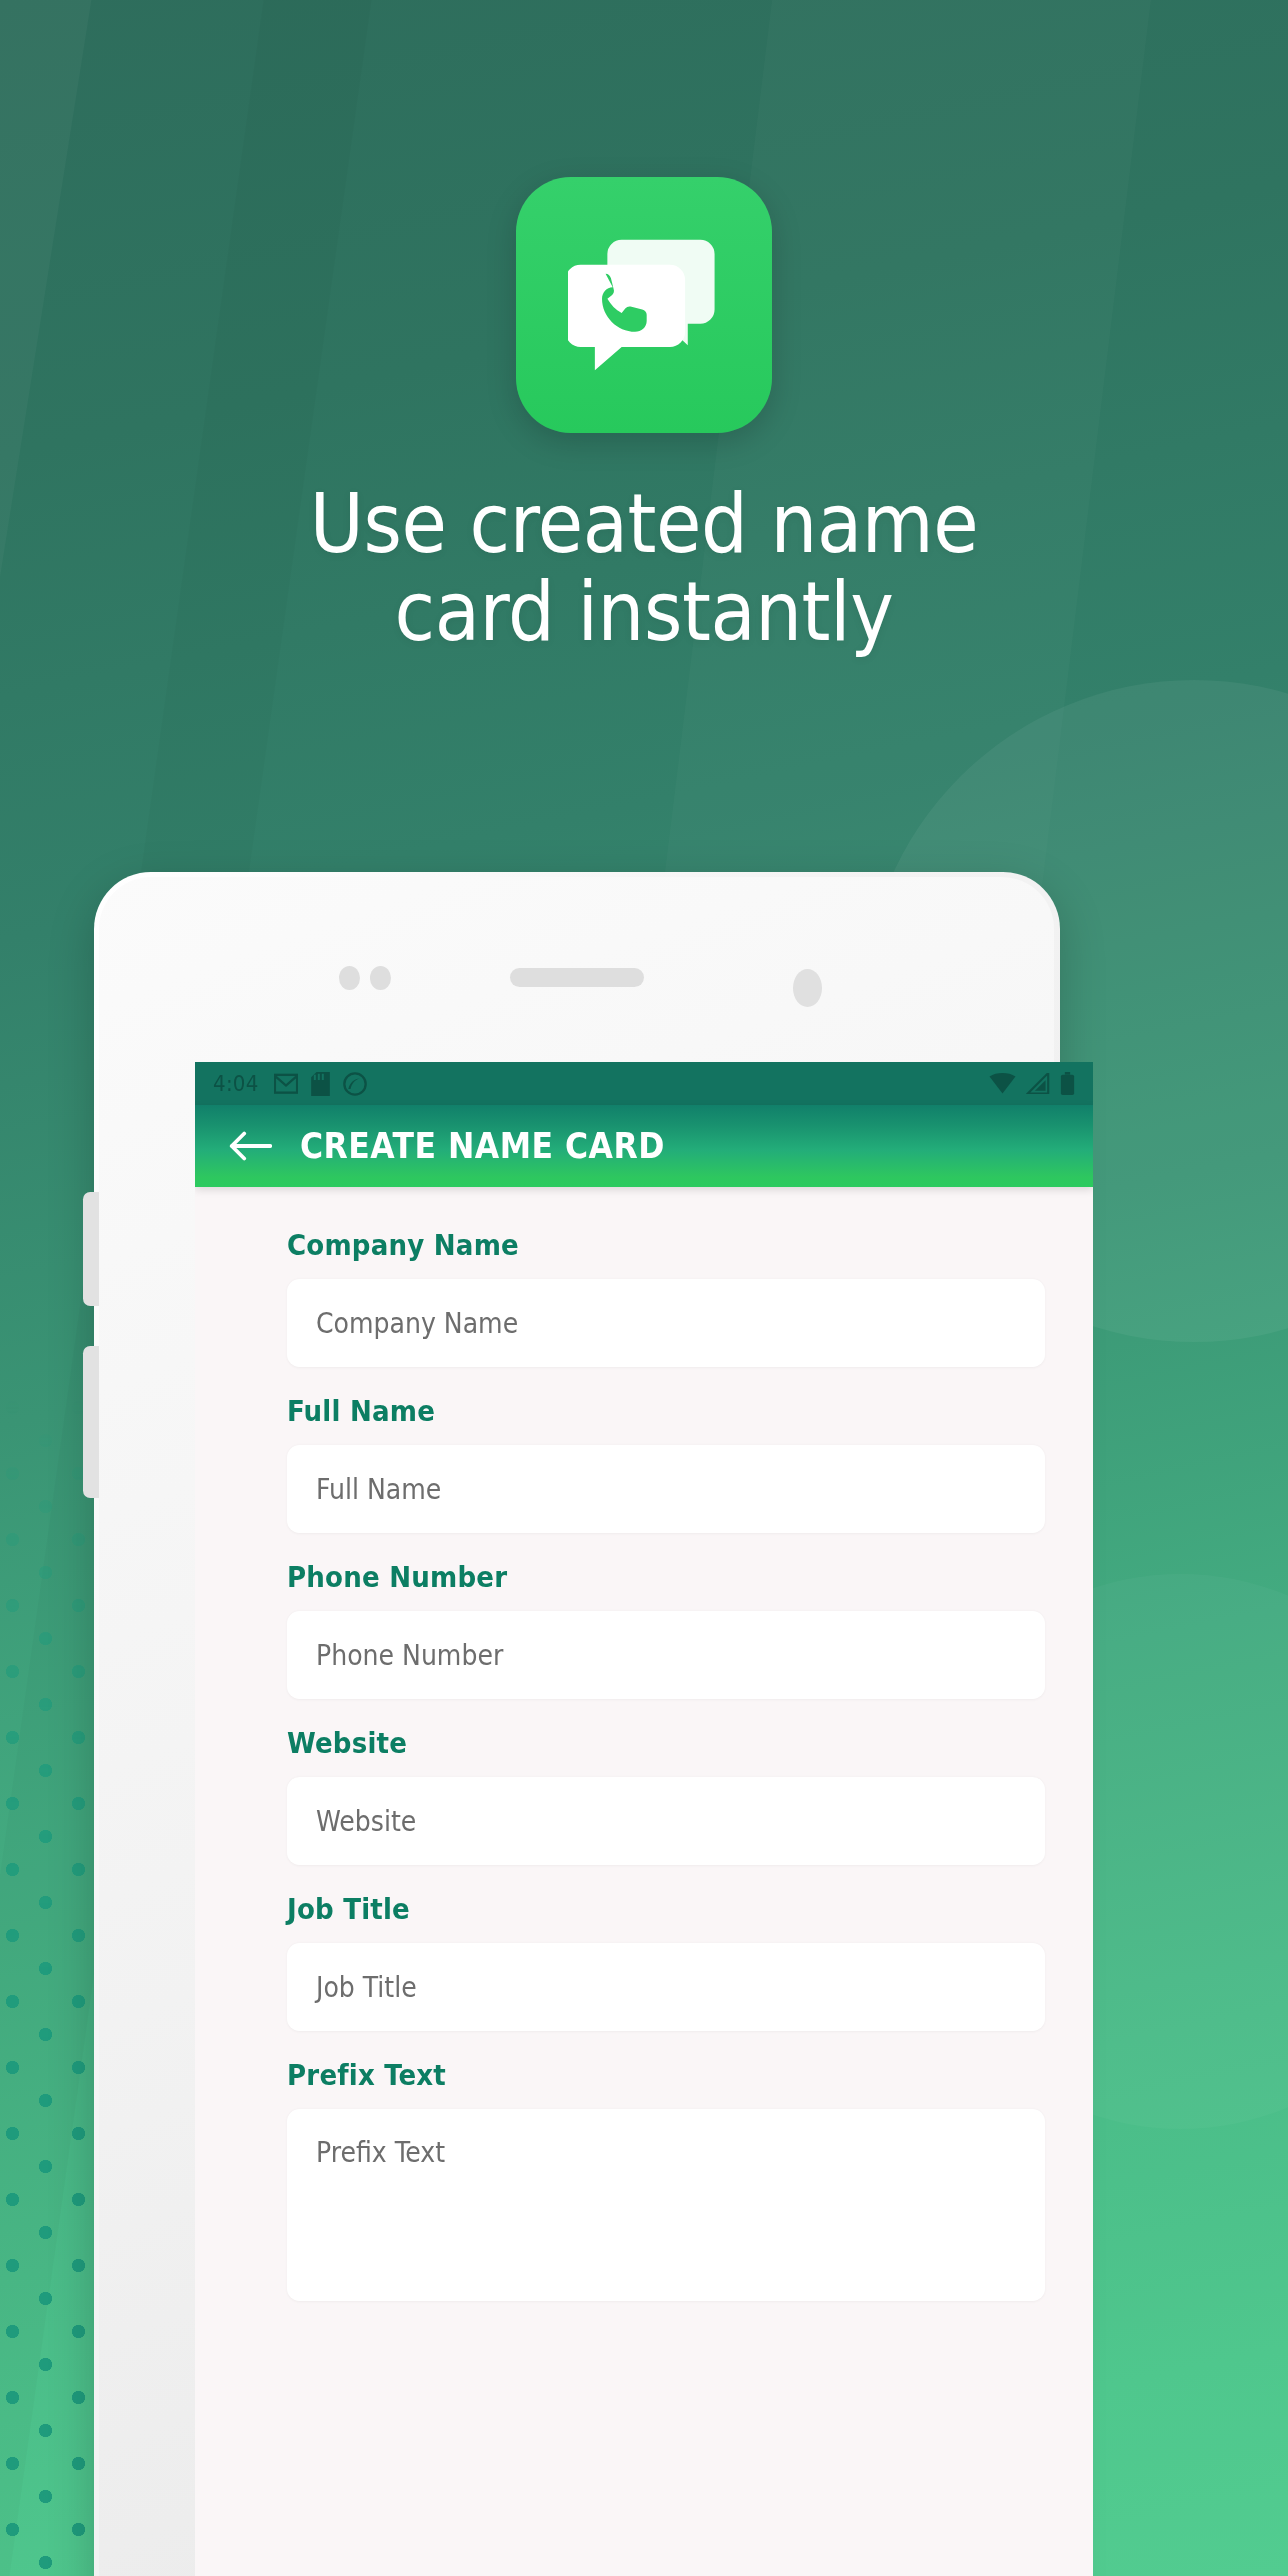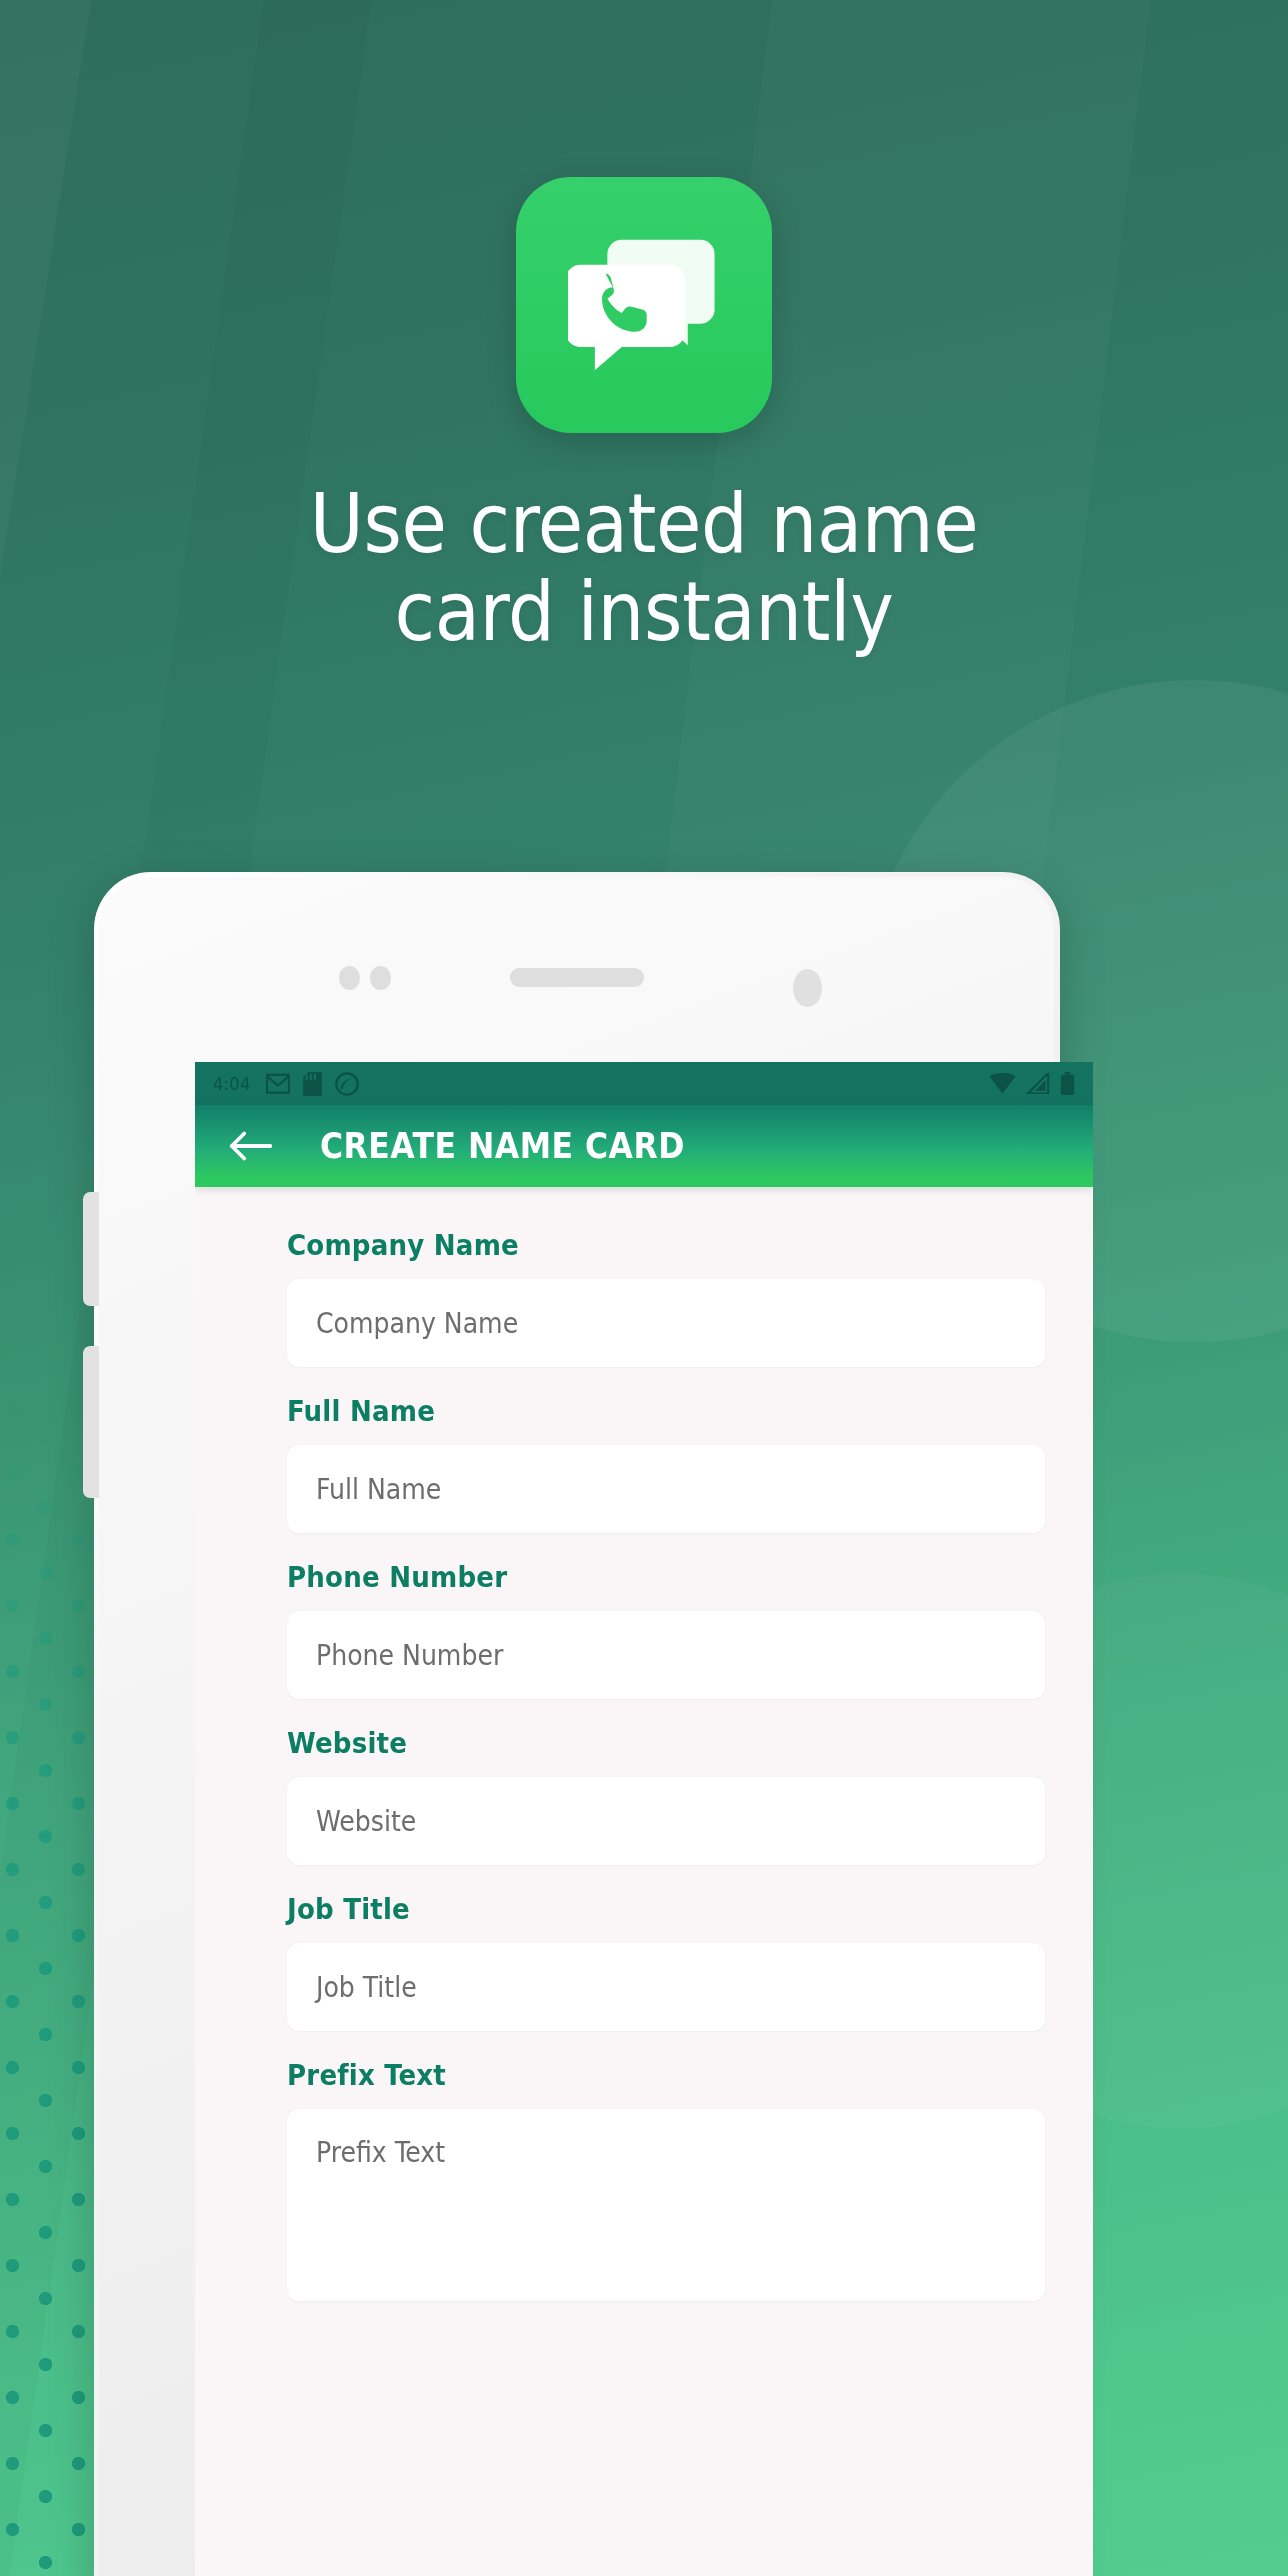--- a/index.html
+++ b/index.html
@@ -127,33 +127,33 @@
     position:absolute; left:101px; top:190px; width:898px; height:1563px;
     background:#faf6f7; overflow:hidden;
   }
 
   .statusbar {
     height:43px; background:#137360;
     display:flex; align-items:center; padding:0 18px;
     color:#0b4a3e;
   }
   .sb-time {
-    font-size:18px; font-weight:400; color:#0c5245; letter-spacing:0.3px;
+    font-size:22px; font-weight:400; color:#0c5245; letter-spacing:0.3px;
     font-family:"DejaVu Sans Condensed","Liberation Sans",sans-serif;
   }
   .sb-left-icons { display:flex; align-items:center; gap:13.4px; margin-left:15px; }
   .sb-spacer { flex:1; }
   .sb-right-icons { display:flex; align-items:center; gap:9.8px; }
 
   .appbar {
     height:82px;
     background:linear-gradient(180deg,#11806a 0%,#19926f 25%,#23ad79 55%,#2ec75f 88%,#2bcb5f 100%);
     display:flex; align-items:center; padding:0 0 0 30px;
     box-shadow:0 2.7px 8px rgba(0,0,0,0.12);
-    position:relative; z-index:2;gap:20px;
+    position:relative; z-index:2;
   }
   .back-btn { width:50px; height:50px; display:flex; align-items:center; justify-content:center; }
   .appbar-title {
     color:#ffffff; font-size:35px; font-weight:700;
     letter-spacing:0.5px; margin-left:25px;
     font-family:"DejaVu Sans Condensed","Liberation Sans",sans-serif;
     font-stretch:condensed;
   }
 
   .form { padding:41px 48px 0 48px; }

